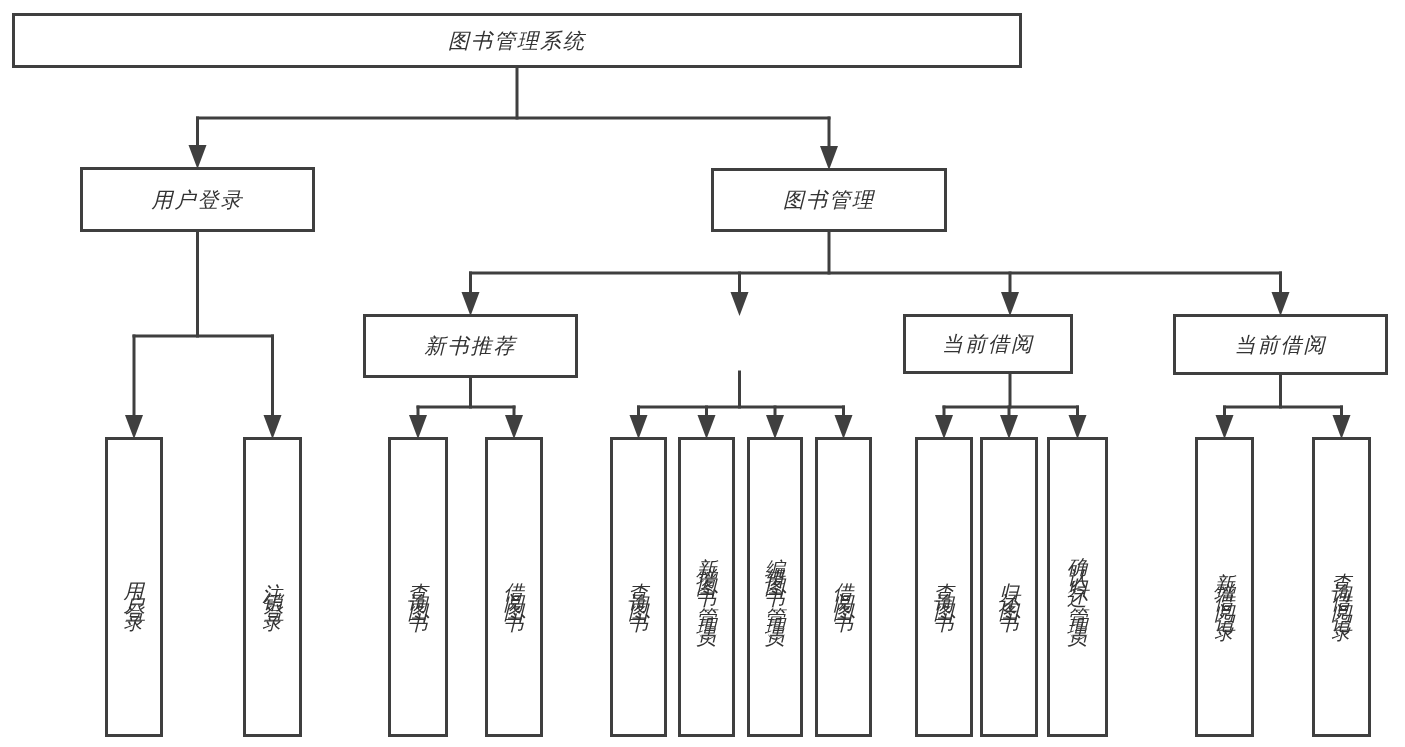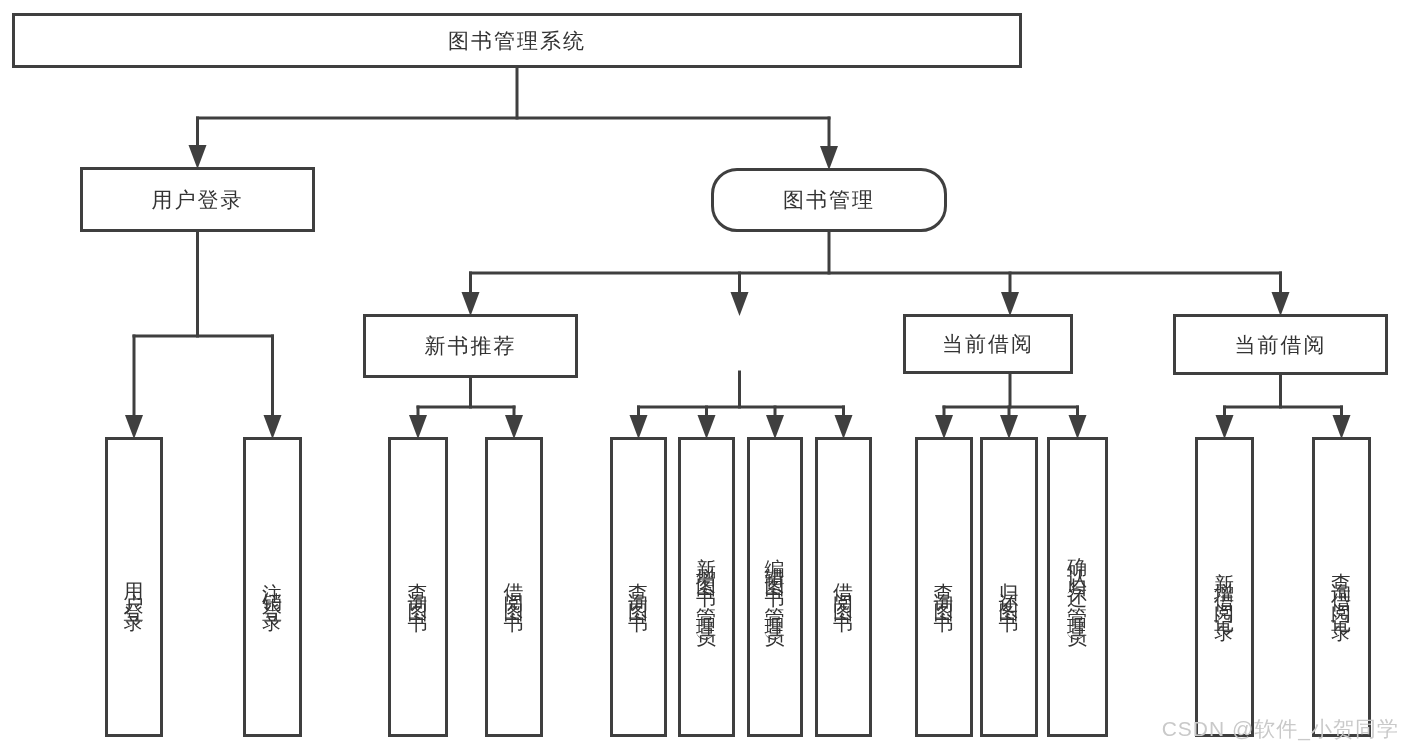--- a/index.html
+++ b/index.html
@@ -37,20 +37,21 @@
     border: 3px solid #3f3f3f;
     display: flex;
     align-items: center;
     justify-content: center;
     text-align: center;
     color: #333333;
     font-size: 21px;
     letter-spacing: 2px;
     line-height: 1.2;
     white-space: nowrap;
+    font-style: italic;
   }
   .node.vertical {
     writing-mode: vertical-rl;
     text-orientation: mixed;
     font-size: 20px;
     letter-spacing: 10px;
     white-space: normal;
   }
   #watermark {
     position: absolute;
@@ -114,24 +115,23 @@
       <polygon points="1009,439 1000,415 1018,415"></polygon>
       <line x1="1077.5" y1="407" x2="1077.5" y2="419"></line>
       <polygon points="1077.5,439 1068.5,415 1086.5,415"></polygon>
       <line x1="1280.5" y1="373" x2="1280.5" y2="407"></line>
       <line x1="1224.5" y1="407" x2="1341.5" y2="407"></line>
       <line x1="1224.5" y1="407" x2="1224.5" y2="419"></line>
       <polygon points="1224.5,439 1215.5,415 1233.5,415"></polygon>
       <line x1="1341.5" y1="407" x2="1341.5" y2="419"></line>
       <polygon points="1341.5,439 1332.5,415 1350.5,415"></polygon>
     </svg>
-  <div id="watermark">CSDN @软件_小贺同学</div>
 <div class="node" style="left: 12px; top: 13px; width: 1010px; height: 55px;">图书管理系统</div>
     <div class="node" style="left: 80px; top: 167px; width: 235px; height: 65px;">用户登录</div>
-    <div class="node" style="left: 711px; top: 168px; width: 236px; height: 64px; border-radius: 26px;">图书管理</div>
+    <div class="node" style="left: 711px; top: 168px; width: 236px; height: 64px;">图书管理</div>
     <div class="node" style="left: 363px; top: 314px; width: 215px; height: 64px;">新书推荐</div>
     <div class="node" style="left: 903px; top: 314px; width: 170px; height: 60px;">当前借阅</div>
     <div class="node" style="left: 1173px; top: 314px; width: 215px; height: 61px;">当前借阅</div>
     <div class="node vertical" style="left: 105px; top: 437px; width: 58px; height: 300px;">用户登录</div>
     <div class="node vertical" style="left: 243px; top: 437px; width: 59px; height: 300px;">注销登录</div>
     <div class="node vertical" style="left: 388px; top: 437px; width: 60px; height: 300px;">查询图书</div>
     <div class="node vertical" style="left: 485px; top: 437px; width: 58px; height: 300px;">借阅图书</div>
     <div class="node vertical" style="left: 610px; top: 437px; width: 57px; height: 300px;">查询图书</div>
     <div class="node vertical" style="left: 678px; top: 437px; width: 57px; height: 300px;">新增图书（管理员）</div>
     <div class="node vertical" style="left: 747px; top: 437px; width: 56px; height: 300px;">编辑图书（管理员）</div>

